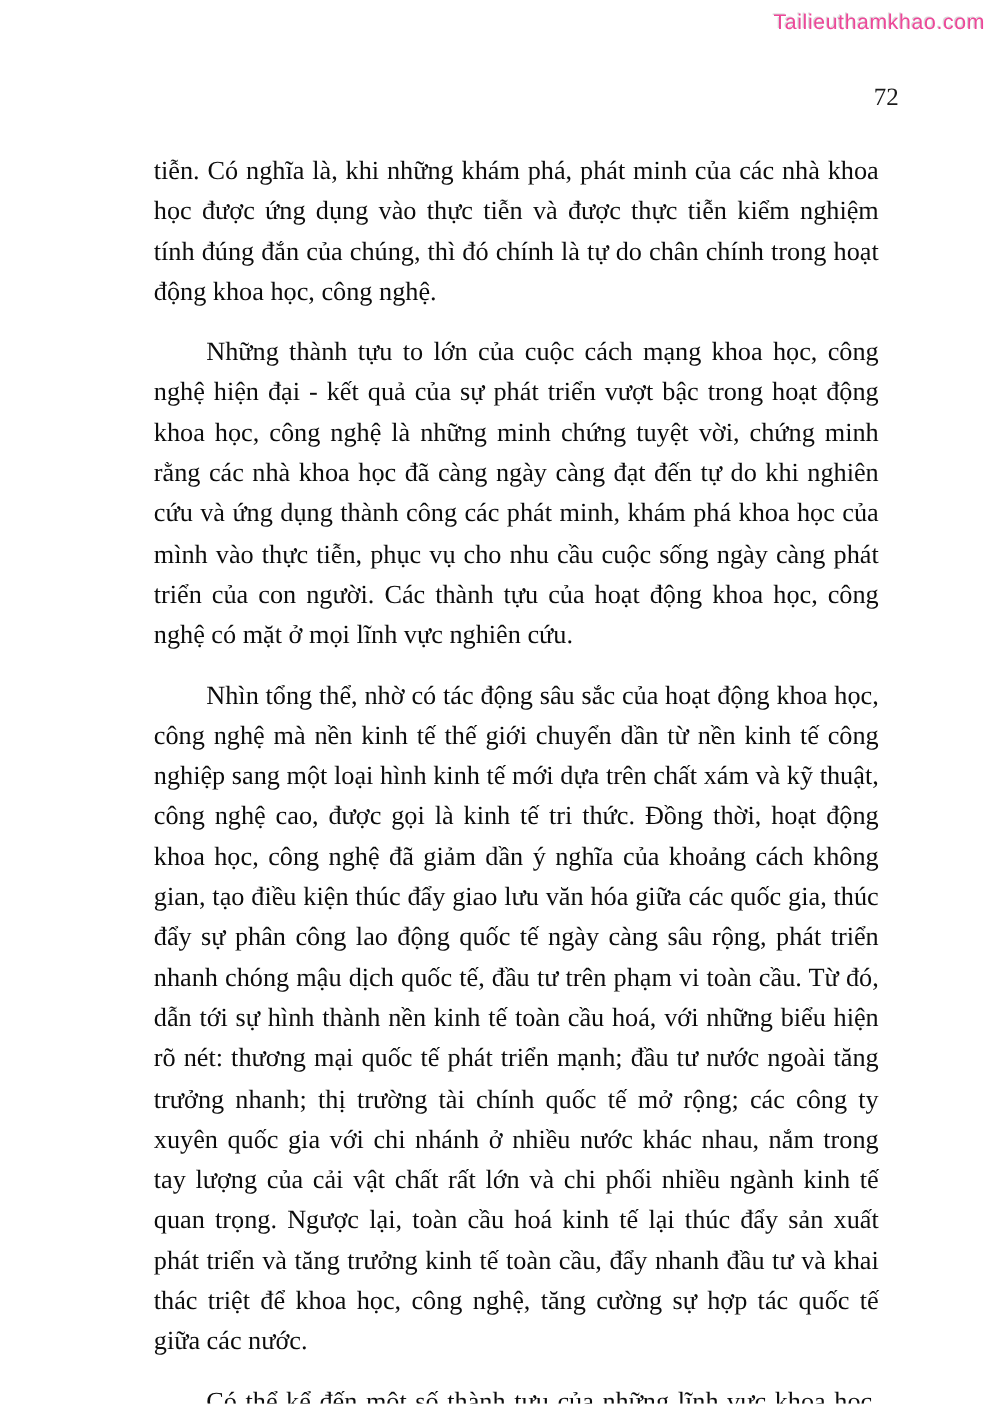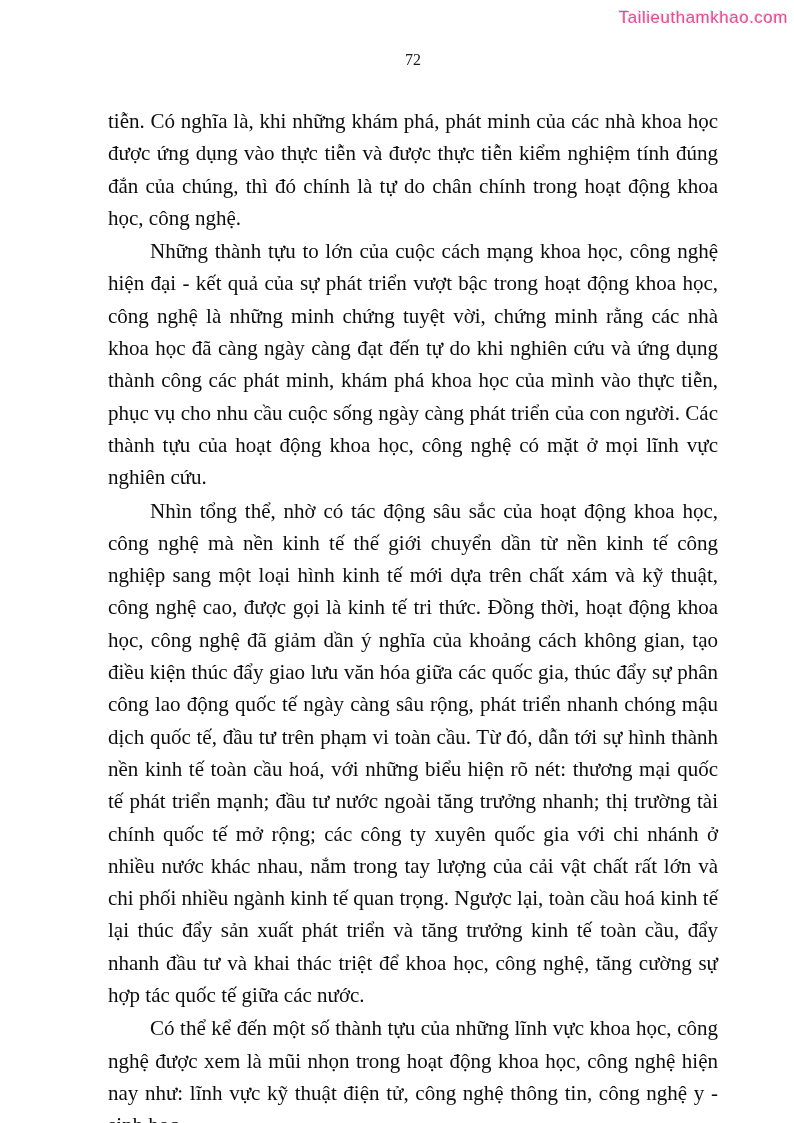--- a/index.html
+++ b/index.html
@@ -21,39 +21,39 @@
     top: 8px;
     right: 6px;
     font-family: "Liberation Sans", "DejaVu Sans", sans-serif;
     font-size: 17px;
     color: #ec4899;
     text-shadow: 1px 1px 0 #ffffff, -1px -1px 0 #d9d9d9;
     letter-spacing: 0.5px;
   }
   .page-number {
     position: absolute;
-    top: 51px;
+    top: 67px;
     left: 107px;
     width: 612px;
-    text-align: center;
-    font-size: 16px;
+    text-align: right;
+    font-size: 20px;
     color: #1a1a1a;
   }
   .doc-body {
     position: absolute;
     top: 104px;
     left: 107px;
     width: 612px;
     font-size: 21px;
     line-height: 32.3px;
     text-align: justify;
     color: #0d0d0d;
   }
   .doc-body p {
-    margin: 1px;
+    margin: 16px;
     padding: 0;
   }
   .doc-body p.indented {
     text-indent: 42px;
   }
 </style>
 </head>
 <body>
 
 <div class="page">

